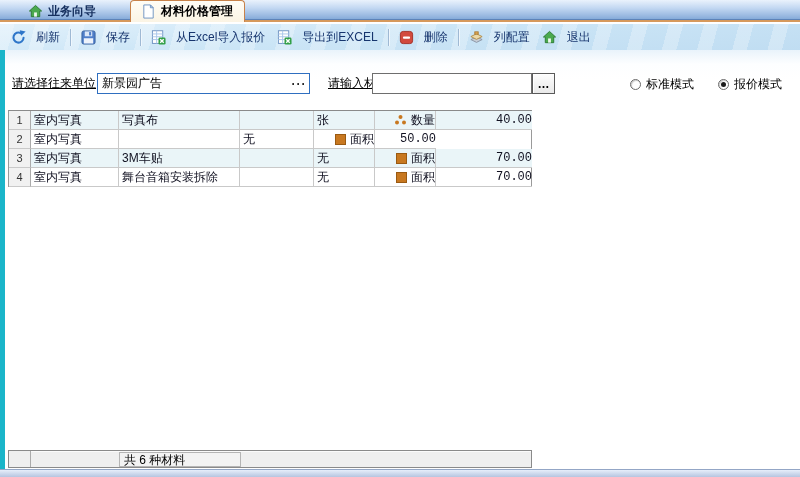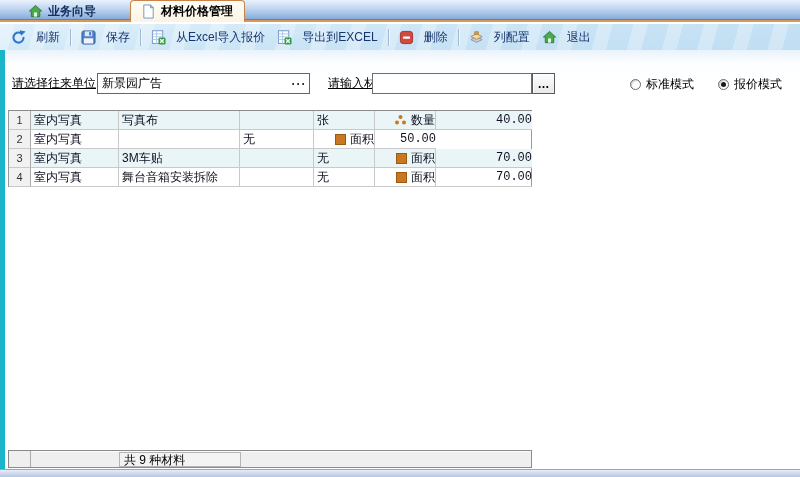--- a/index.html
+++ b/index.html
@@ -256,18 +256,18 @@
         <div class="pricing">
           <span class="sq-icon"></span>
           <span>面积</span>
         </div>
         <div class="price">70.00</div>
       </div>
     </div>
 
     <div class="gridfooter">
       <div class="corner"></div>
-      <div class="countbox">共 9 种材料</div>
+      <div class="countbox">共 6 种材料</div>
     </div>
   </div>
 
   <div class="bottomstrip"></div>
 </div>
 
 </body></html>

